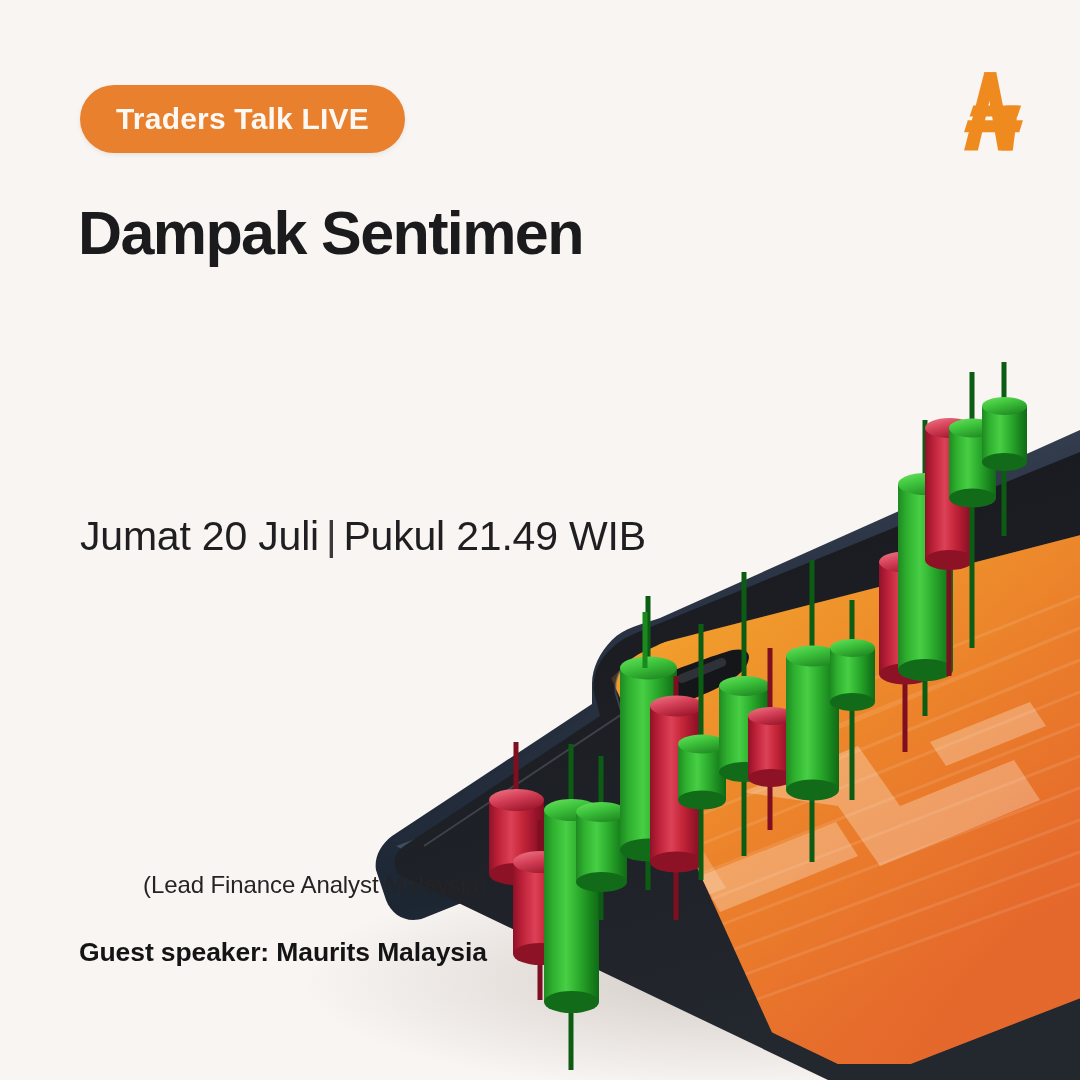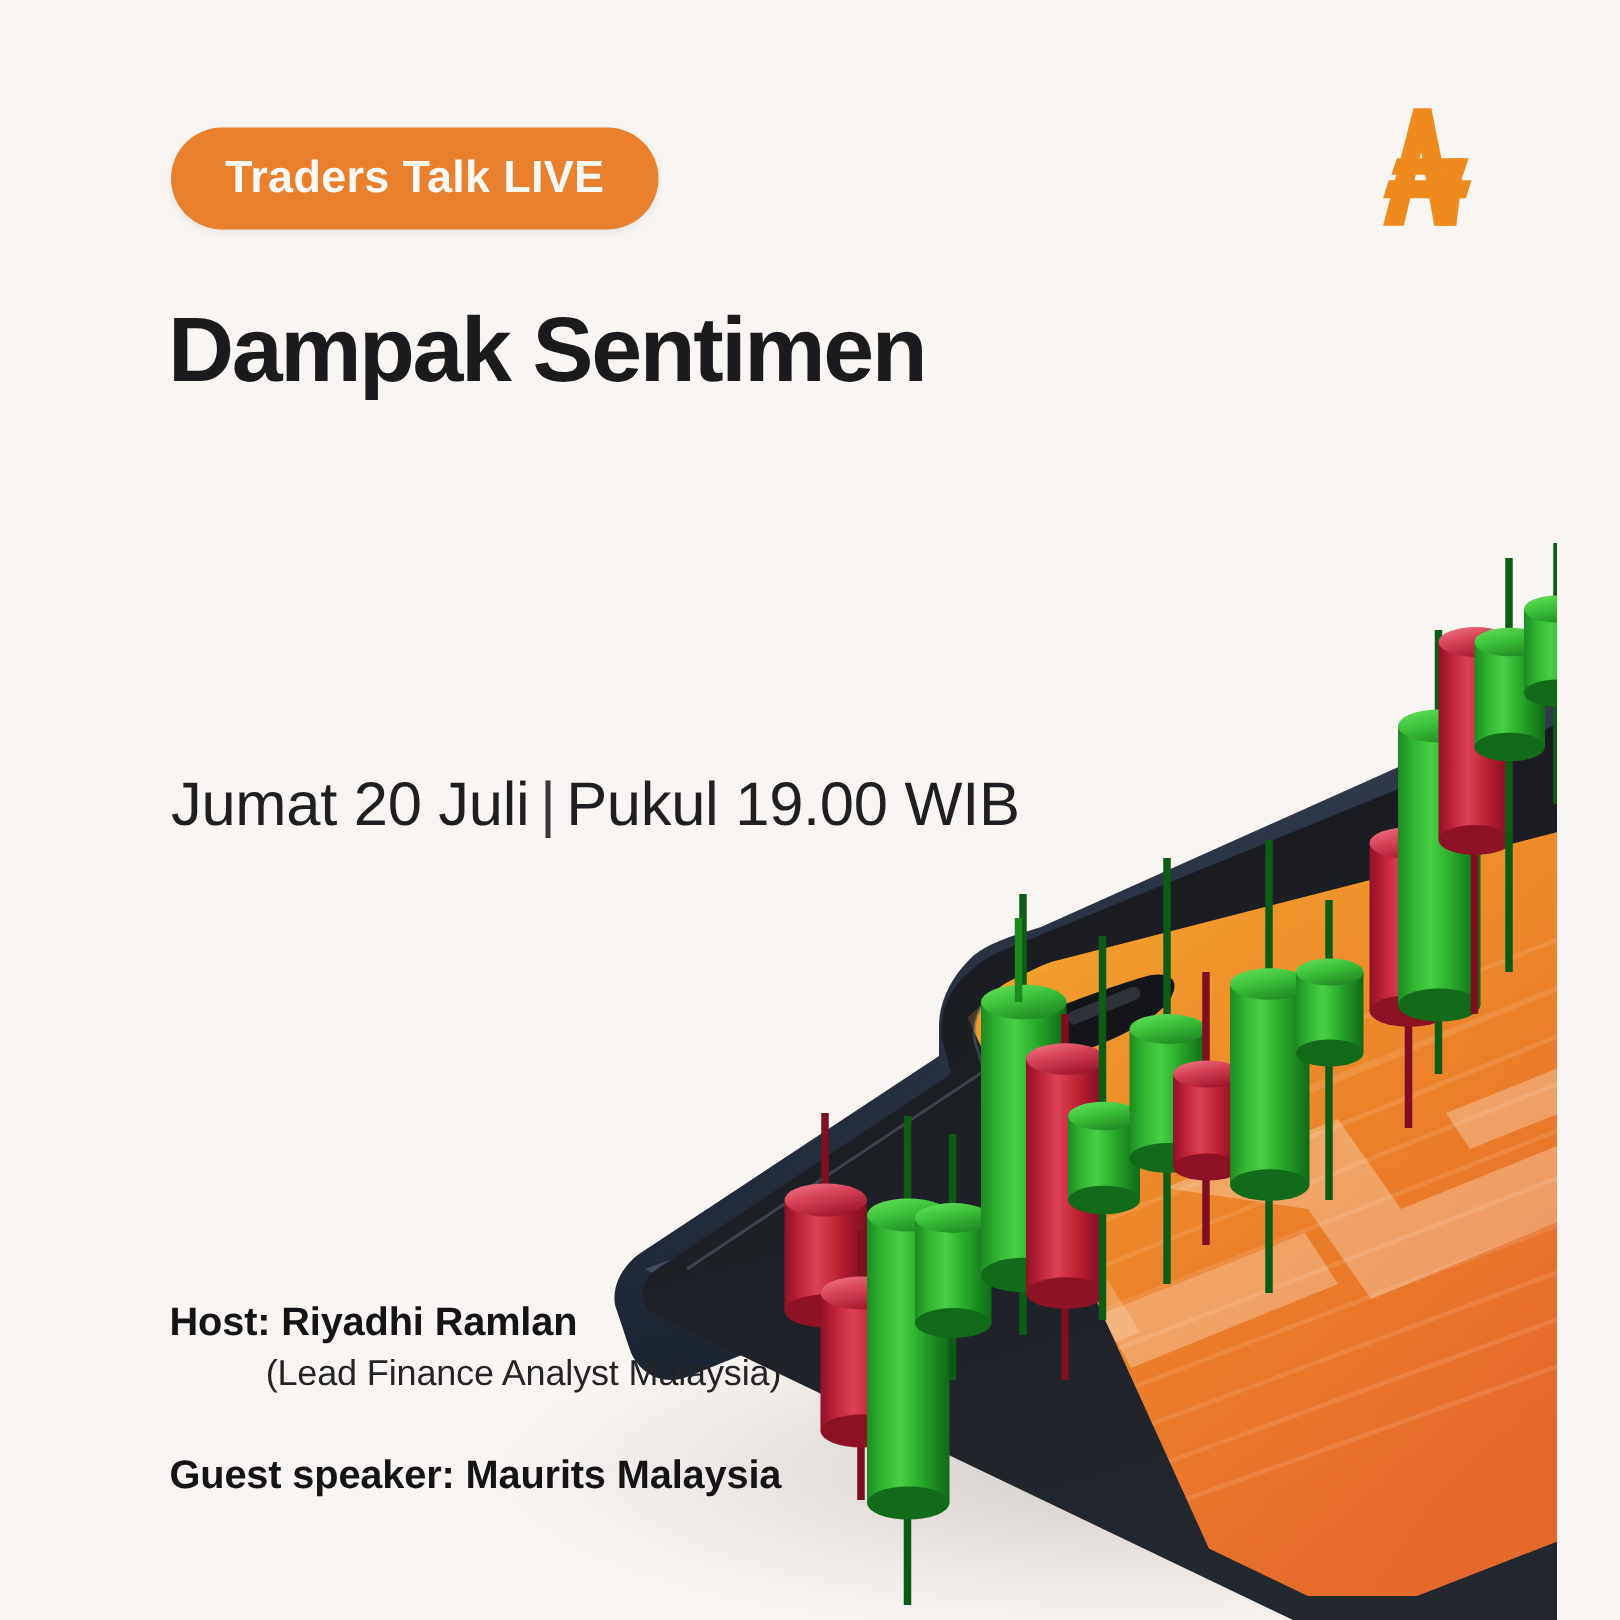--- a/index.html
+++ b/index.html
@@ -5,24 +5,23 @@
   * { margin:0; padding:0; box-sizing:border-box; }
   html,body { width:1080px; height:1080px; }
   body{
     font-family:"Liberation Sans", sans-serif;
     background:#f9f5f2;
     overflow:hidden;
     position:relative;
   }
   #poster{
     position:absolute; inset:0;
-    width:1004px; height:1080px;
+    width:1080px; height:1080px;
     background:#f9f5f2;
     overflow:hidden;
-    margin-left:34px;
   }
 
   
   #art{ position:absolute; inset:0; z-index:1; }
   #art svg{ display:block; width:1080px; height:1080px; }
 
   
   #content{ position:absolute; inset:0; z-index:3; }
 
   .badge{
@@ -362,26 +361,25 @@
           <path d="M70 44 h13 l-6 49 H64 Z"></path>
         </g>
       </svg>
     </div>
 
     <div class="headline">
       <div>Dampak Sentimen</div>
     </div>
 
     <div class="subhead">
-      <span>Jumat 20 Juli</span><span class="sep">|</span><span>Pukul 19.00 WIB</span>
+      <span>Jumat 20 Juli</span><span class="sep">|</span><span>Pukul 21.49 WIB</span>
     </div>
 
     <div class="credits">
       <div class="credit-block">
-        <div class="credit-name">Host: Riyadhi Ramlan</div>
         <div class="credit-role">(Lead Finance Analyst Malaysia)</div>
       </div>
       <div class="credit-block">
         <div class="credit-name">Guest speaker: Maurits Malaysia</div>
       </div>
     </div>
 
   </div>
 </div>
 

